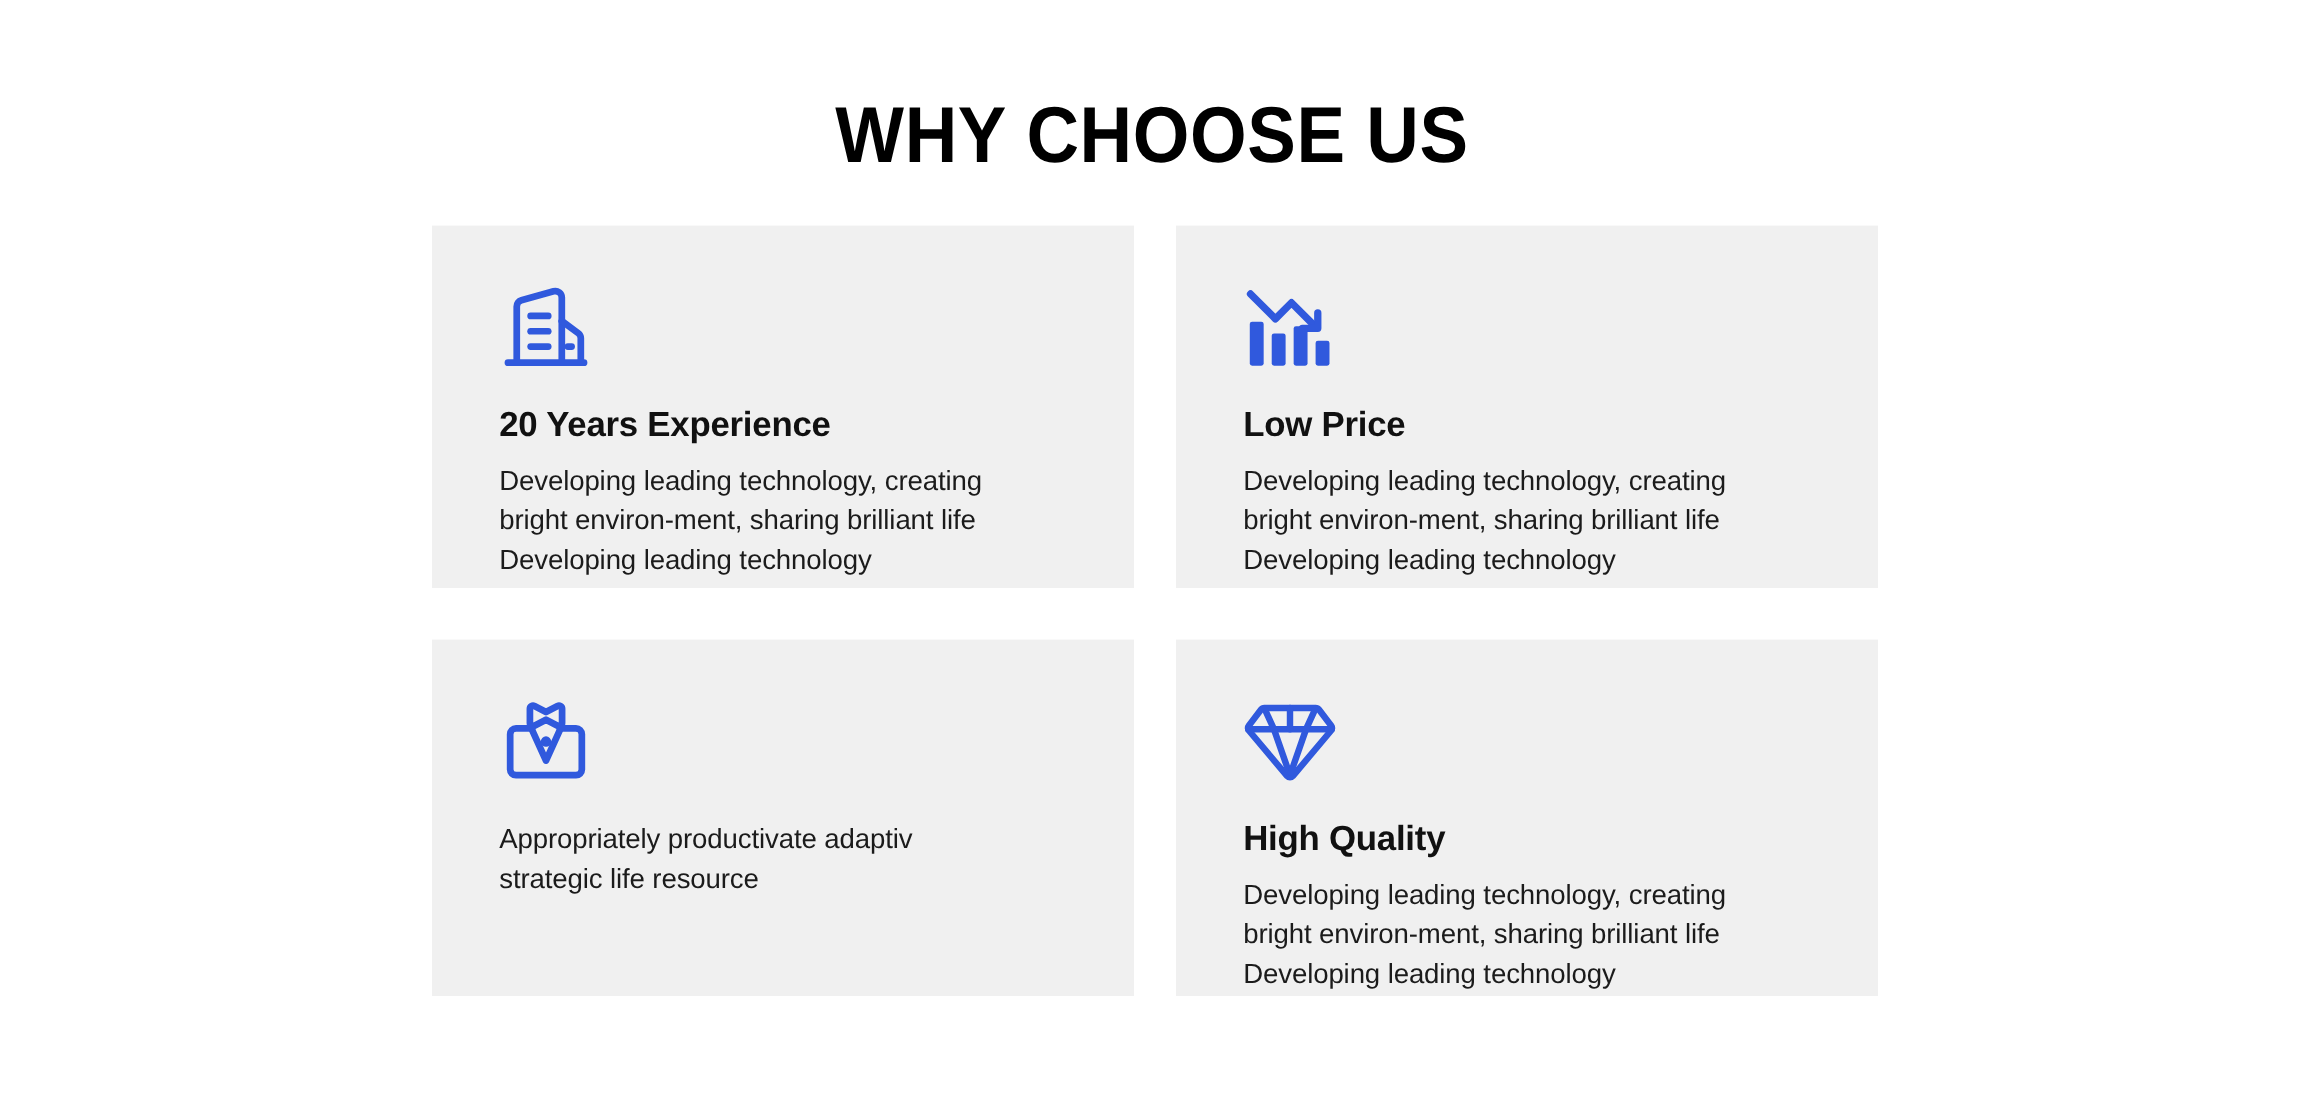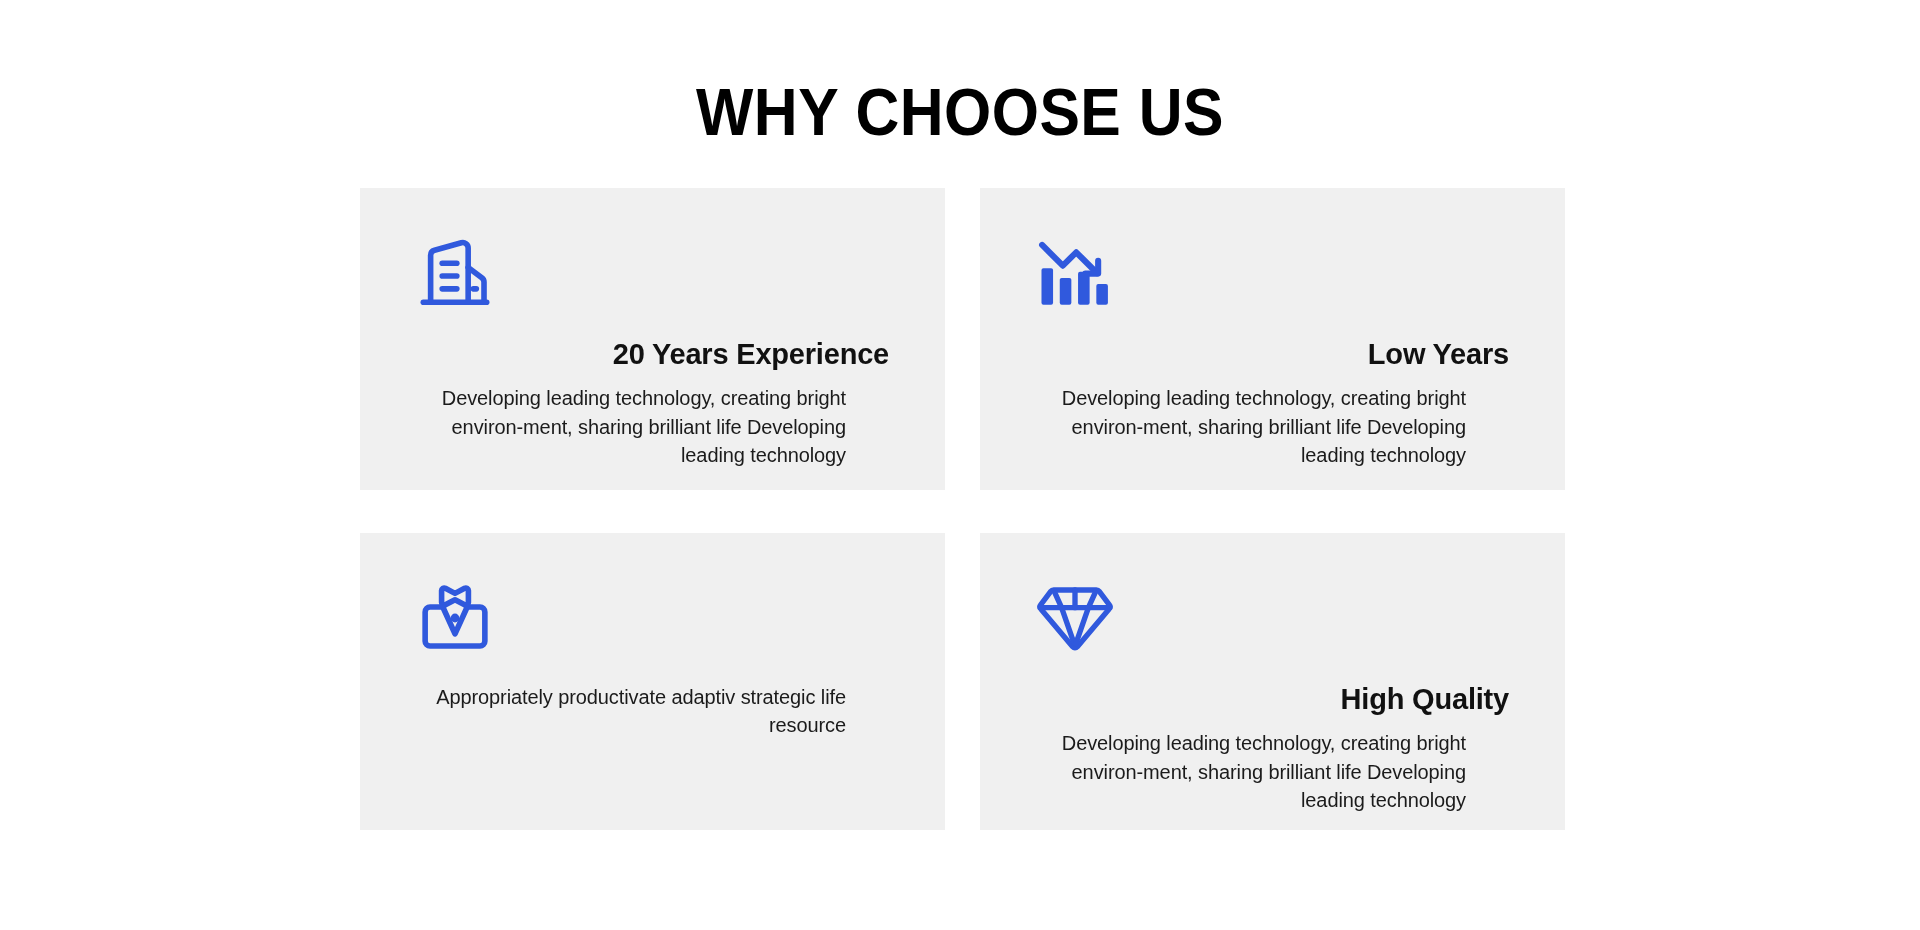--- a/index.html
+++ b/index.html
@@ -48,21 +48,20 @@
     grid-template-columns: 585px 585px;
     grid-template-rows: 302px 297px;
     column-gap: 35px;
     row-gap: 43px;
   }
 
   .card {
     background: #f0f0f0;
     padding: 46px 56px 0 56px;
     overflow: hidden;
-    text-align: right;
   }
 
   .card-icon {
     display: block;
     width: 78px;
     height: 78px;
     margin-bottom: 26px;
   }
 
   .card-icon svg { display: block; width: 100%; height: 100%; }
@@ -70,21 +69,21 @@
   .card-title {
     font-size: 29px;
     font-weight: 700;
     color: #111111;
     line-height: 1.15;
     letter-spacing: -0.2px;
     margin-bottom: 13px;
   }
 
   .card-text {
-    font-size: 20px;
+    font-size: 23px;
     font-weight: 400;
     color: #1b1b1b;
     line-height: 1.42;
     max-width: 430px;
     letter-spacing: -0.1px;
   }
 </style>
 </head>
 <body>
 
@@ -114,21 +113,21 @@
       <span class="card-icon">
         <svg viewBox="0 0 64 64" fill="none" xmlns="http://www.w3.org/2000/svg">
           <path d="M5 9 22 26l11-11 17 17" stroke="#3059dd" stroke-width="5" stroke-linecap="round" stroke-linejoin="round"></path>
           <path d="M40.5 32.5H51V22" stroke="#3059dd" stroke-width="5" stroke-linecap="round" stroke-linejoin="round"></path>
           <rect x="4.5" y="28" width="9.5" height="30" rx="1.6" fill="#3059dd"></rect>
           <rect x="19.5" y="36" width="9.5" height="22" rx="1.6" fill="#3059dd"></rect>
           <rect x="34.5" y="31" width="9.5" height="27" rx="1.6" fill="#3059dd"></rect>
           <rect x="49.5" y="41" width="9.5" height="17" rx="1.6" fill="#3059dd"></rect>
         </svg>
       </span>
-      <div class="card-title">Low Years</div>
+      <div class="card-title">Low Price</div>
       <p class="card-text">Developing leading technology, creating bright environ-ment, sharing brilliant life Developing leading technology</p>
     </div>
 
     <div class="card">
       <span class="card-icon">
         <svg viewBox="0 0 64 64" fill="none" xmlns="http://www.w3.org/2000/svg">
           <path d="M21 9.5c0-1.6 1.7-2.6 3.1-1.9l7.9 4.2 7.9-4.2c1.4-.7 3.1.3 3.1 1.9v9.8c0 1.6-1.7 2.6-3.1 1.9L32 17l-7.9 4.2c-1.4.7-3.1-.3-3.1-1.9V9.5Z" stroke="#3059dd" stroke-width="4.6" stroke-linejoin="round"></path>
           <path d="M22 23 32 45l10-22" stroke="#3059dd" stroke-width="4.6" stroke-linecap="round" stroke-linejoin="round"></path>
           <path d="M22.5 23h-11c-2.2 0-4 1.8-4 4v24c0 2.2 1.8 4 4 4h41c2.2 0 4-1.8 4-4V27c0-2.2-1.8-4-4-4h-11" stroke="#3059dd" stroke-width="4.6" stroke-linecap="round" stroke-linejoin="round"></path>
           <circle cx="32" cy="32" r="3.6" fill="#3059dd"></circle>

